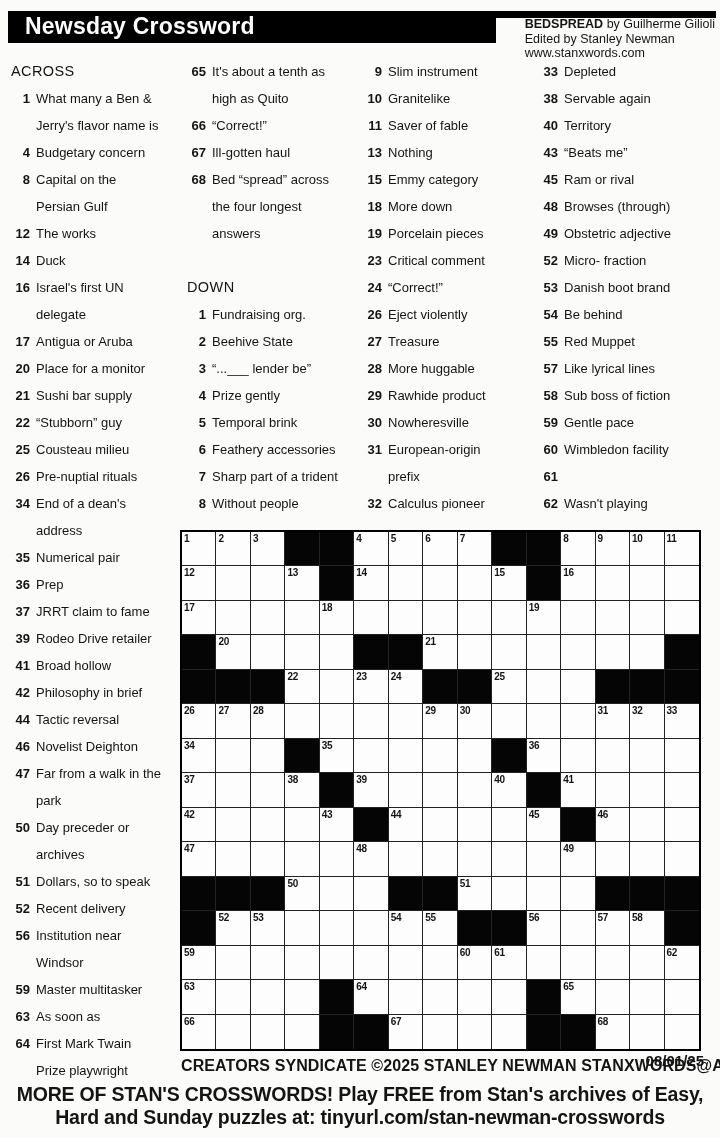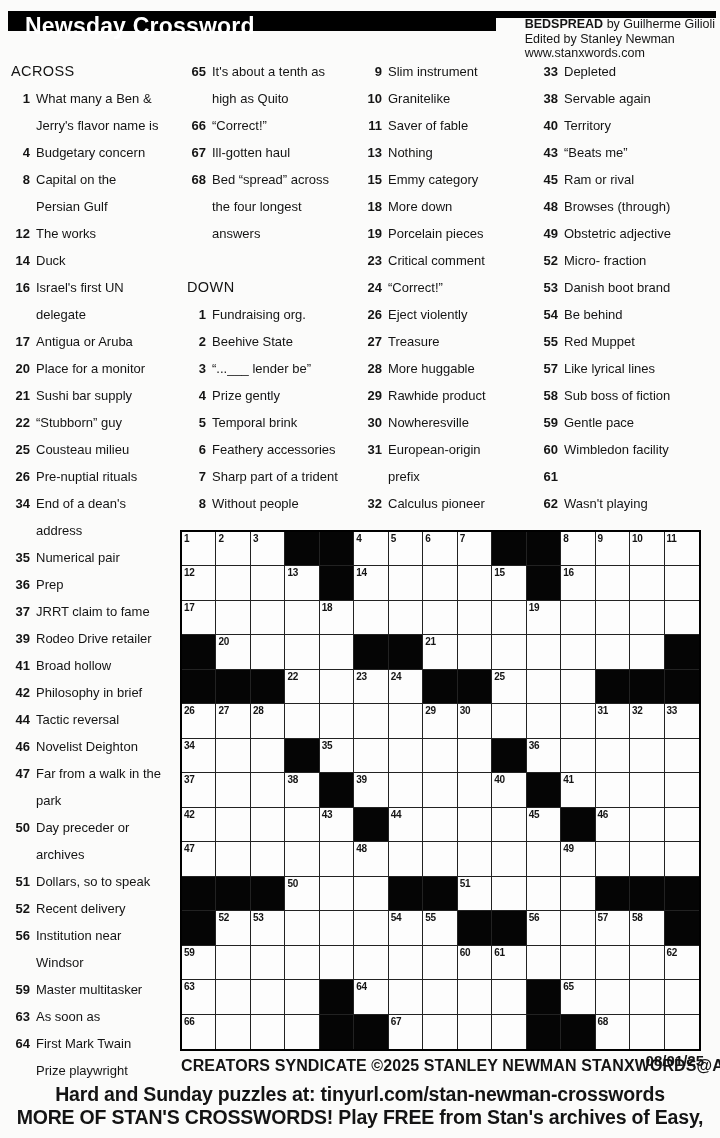--- a/index.html
+++ b/index.html
@@ -3,21 +3,21 @@
 <meta charset="utf-8">
 <style>
   html,body{margin:0;padding:0;}
   body{
     width:720px;height:1138px;position:relative;overflow:hidden;
     background:#fbfbfa;color:#141414;
     font-family:"Liberation Sans","DejaVu Sans",sans-serif;
   }
   
   .title-box{
-    position:absolute;left:8px;top:11px;width:488px;height:20px;
+    position:absolute;left:8px;top:11px;width:488px;height:32px;
     background:#000;color:#fff;font-weight:bold;font-size:23px;
     line-height:31px;padding-left:17px;box-sizing:border-box;letter-spacing:.2px;
   }
   .top-bar{position:absolute;left:494px;top:11px;width:222px;height:7px;background:#000;}
   .byline{position:absolute;right:5px;top:17px;text-align:left;font-size:12.5px;line-height:14.5px;}
   .byline b{font-weight:bold;}
   
   .col{position:absolute;top:58px;}
   #col-1{left:8px;width:174px;}
   #col-2{left:184px;width:174px;}
@@ -917,15 +917,15 @@
     <div class="cell">
       <span class="num">68</span>
     </div>
     <div class="cell"></div>
     <div class="cell"></div>
   </div>
 
 <div class="syndicate">CREATORS SYNDICATE ©2025 STANLEY NEWMAN STANXWORDS@AOL.COM</div>
 <div class="date">08/01/25</div>
 <div class="promo">
+  <div>MORE OF STAN'S CROSSWORDS! Play FREE from Stan's archives of Easy,</div>
   <div>Hard and Sunday puzzles at: tinyurl.com/stan-newman-crosswords</div>
-  <div>MORE OF STAN'S CROSSWORDS! Play FREE from Stan's archives of Easy,</div>
 </div>
 
 </body></html>

